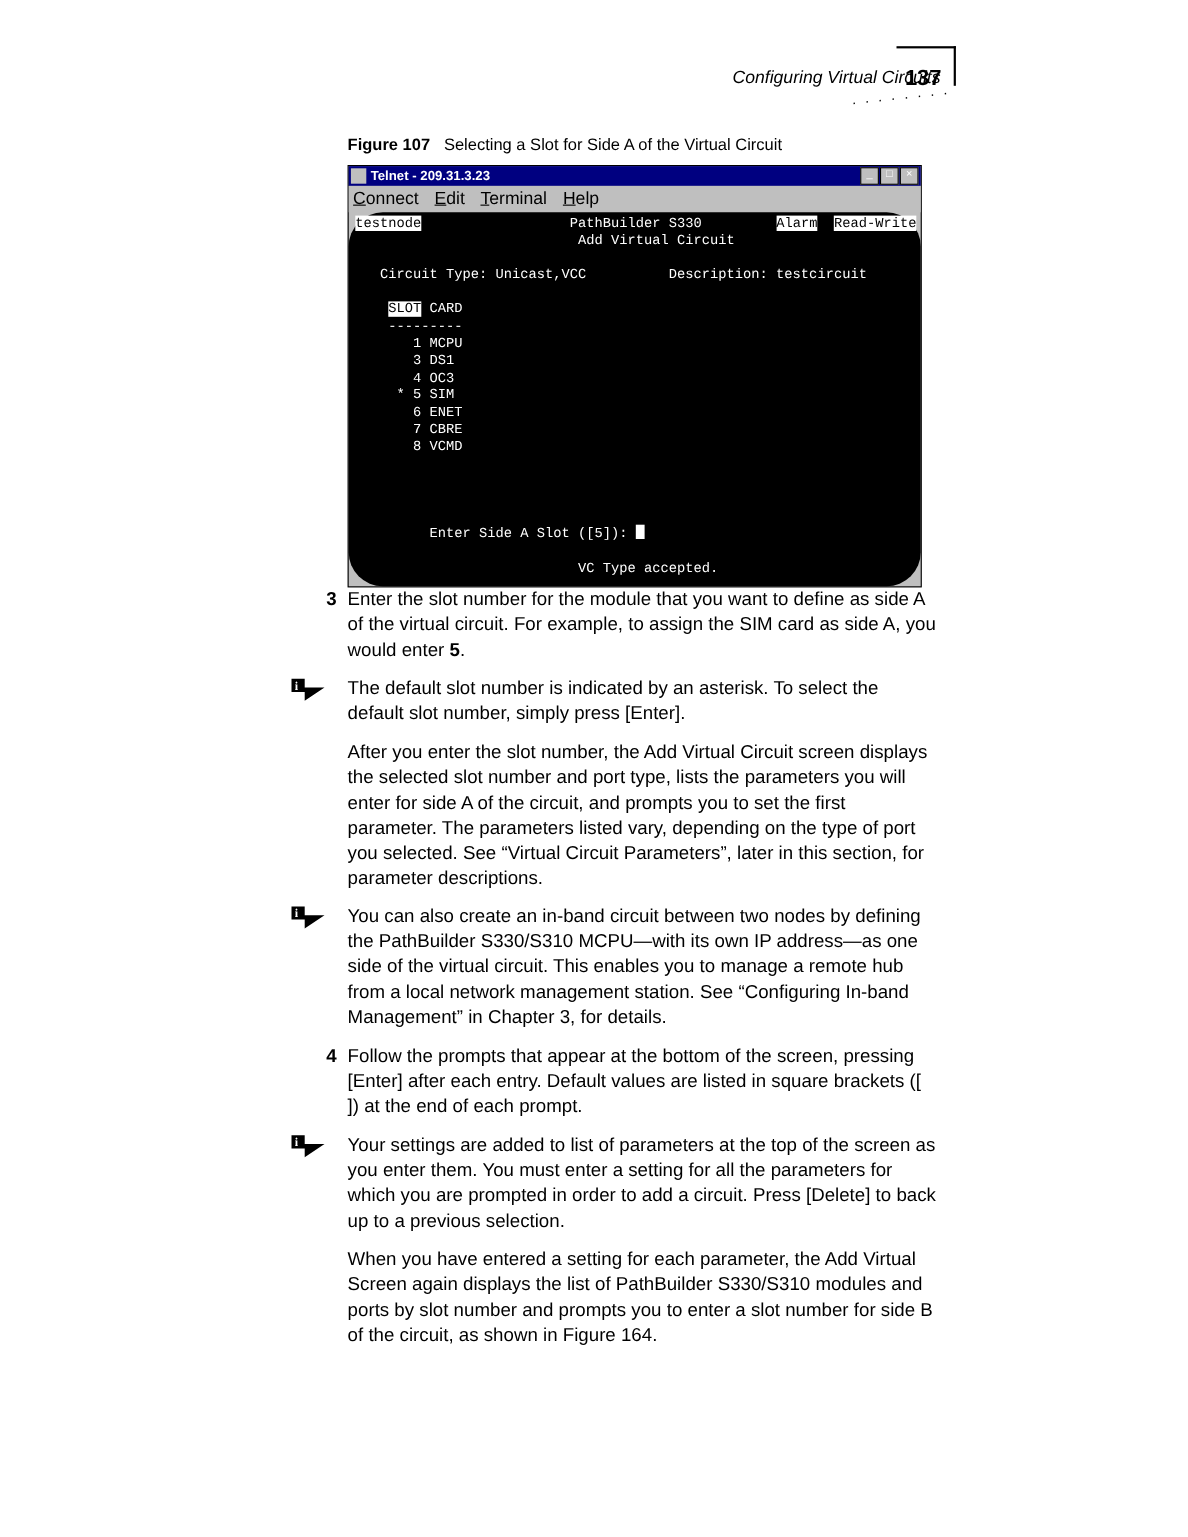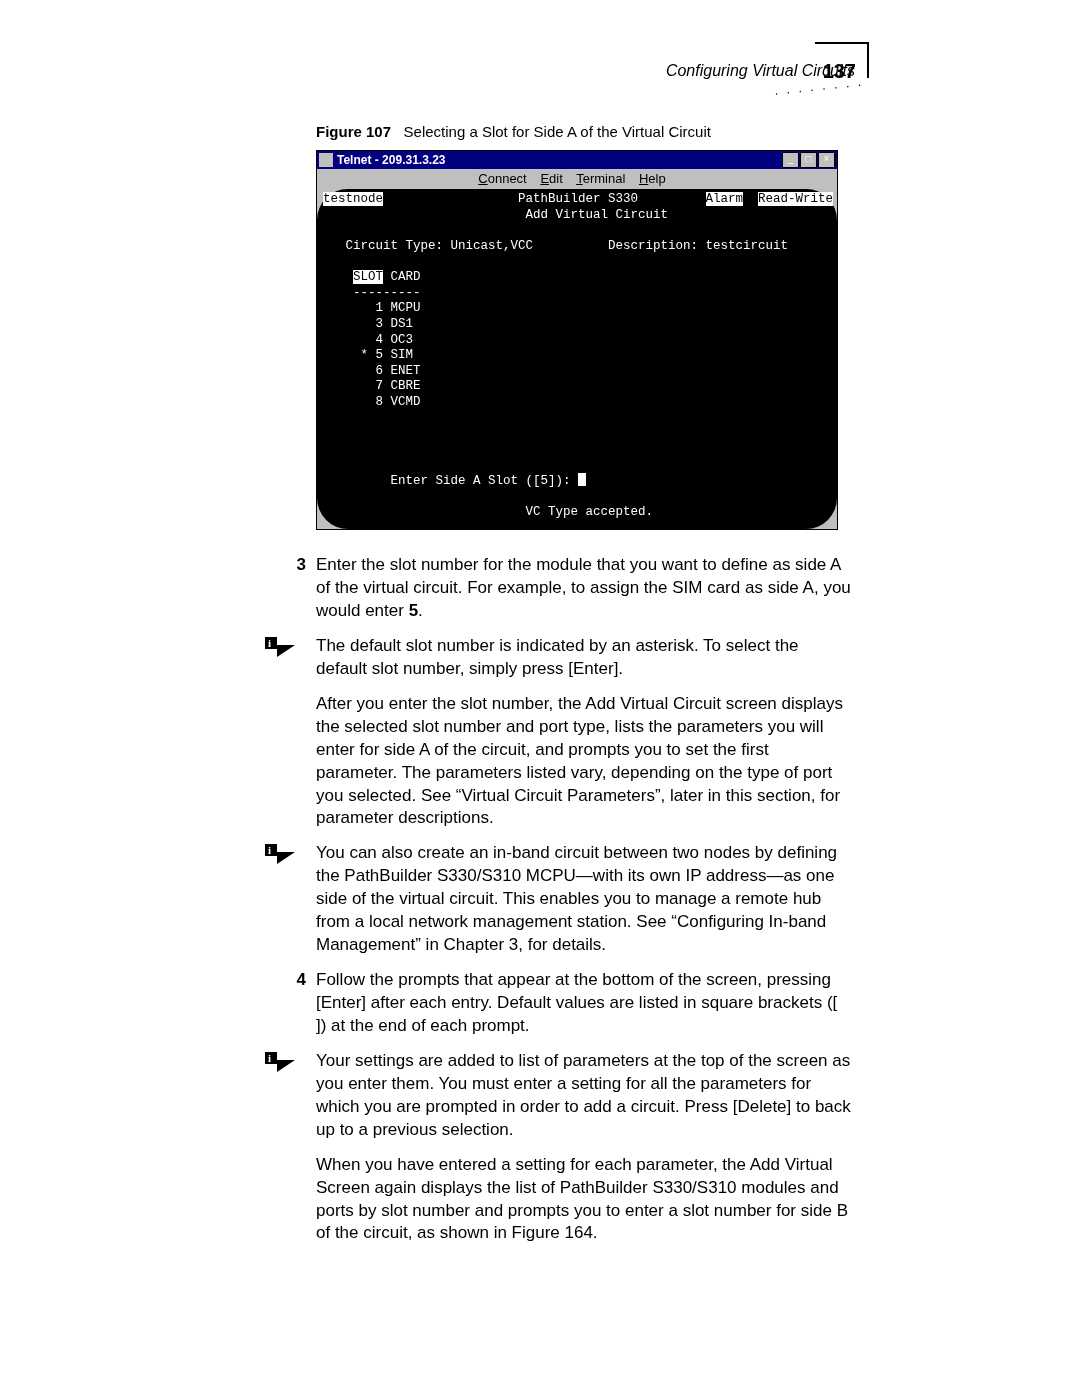--- a/index.html
+++ b/index.html
@@ -65,21 +65,20 @@
     margin-bottom: 8px;
     font-size: 15px;
   }
   .figcap b { font-weight: bold; }
 
   
   .telnet-win {
     width: 520px;
     border: 1px solid #000;
     background: #bfbfbf;
-    margin-bottom: 24px;
   }
   .titlebar {
     background: #000080;
     color: #fff;
     display: flex;
     align-items: center;
     padding: 1px 2px;
     font-family: "Tahoma","Arial",sans-serif;
     font-size: 12px;
   }
@@ -97,23 +96,22 @@
     border: 1px solid #000;
     margin-left: 1px;
     font-size: 10px;
     line-height: 12px;
     text-align: center;
     font-family: "Arial";
   }
   .menubar {
     background: #bfbfbf;
     padding: 1px 4px;
-    font-size: 13px;
+    font-size: 16px;
     font-family: "Tahoma","Arial",sans-serif;
-    text-align: center;
   }
   .menubar span { margin-right: 10px; }
   .menubar u { text-decoration: underline; }
   .term {
     background: #000;
     color: #fff;
     font-family: "Courier New", monospace;
     font-size: 12.5px;
     line-height: 1.25;
     padding: 3px 6px 8px 6px;

